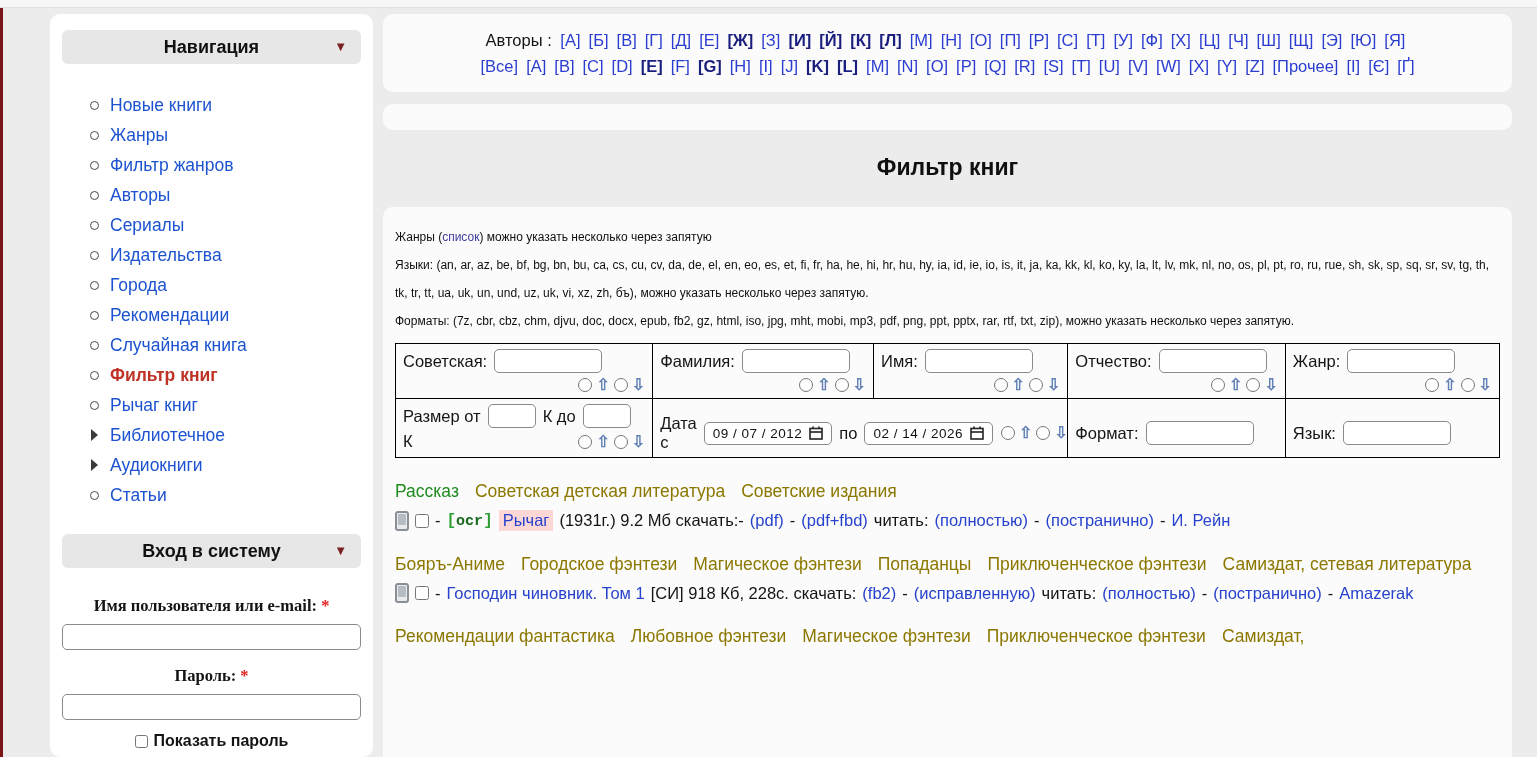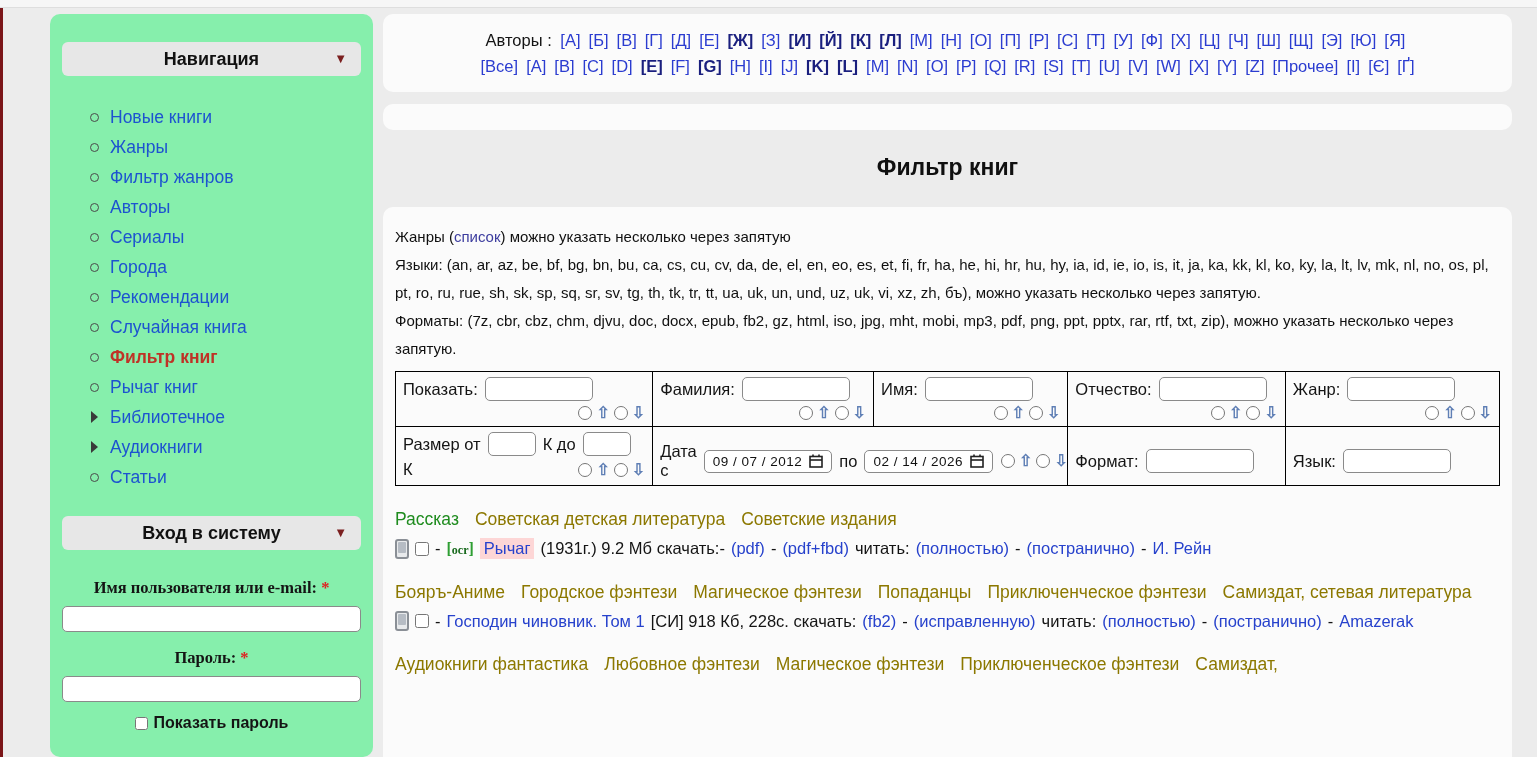--- a/index.html
+++ b/index.html
@@ -11,22 +11,22 @@
     position:relative;
     overflow:hidden;
   }
   .top-strip { position:absolute; left:0; top:0; width:100%; height:8px; background:#f6f6f6; border-bottom:1px solid #dedede; z-index:5;}
   .left-strip { position:absolute; left:0; top:8px; width:3px; bottom:0; background:#7b1518; z-index:6;}
 
   .layout { display:flex; gap:10px; padding:14px 25px 0 50px; height:100%; }
 
   
   .sidebar-card {
-    width:323px; flex-shrink:0; background:#86efac; border-radius:10px;
-    padding:28px 12px 12px 12px; height:100%;
+    width:323px; flex-shrink:0; background:#ffffff; border-radius:10px;
+    padding:16px 12px 12px 12px; height:100%;
   }
   .panel-header {
     background:#e7e7e7; border-radius:6px; height:34px;
     display:flex; align-items:center; justify-content:center; position:relative;
     font-size:18px; font-weight:bold; color:#111;
   }
   .panel-header .caret { position:absolute; right:14px; top:9px; font-size:13px; color:#7b2020; }
   .nav-list { list-style:none; margin:26px 0 0 0; }
   .nav-item { position:relative; padding:0 0 0 48px; line-height:30px; font-size:17.5px; }
   .nav-item::before {
@@ -62,21 +62,21 @@
   .alpha-link { color:#2b3cd0; text-decoration:none; margin:0 4px; cursor:pointer; }
   .alpha-link.visited { color:#1a1f7e; font-weight:bold; }
 
   .empty-bar { background:#fbfbfb; border-radius:10px; height:26px; margin-top:12px; }
 
   .page-heading { text-align:center; font-size:23px; font-weight:bold; margin:24px 0 26px 0; color:#101010; }
 
   .content-card {
     background:#fbfbfb; border-radius:10px 10px 0 0; padding:16px 12px; flex:1; overflow:hidden;
   }
-  .intro { font-size:15px; line-height:28px; color:#101010; }
+  .intro { font-size:12px; line-height:28px; color:#101010; }
   .intro a { color:#3c3c9e; text-decoration:none; cursor:pointer; }
 
   
   .filter-table { width:100%; border-collapse:collapse; margin-top:8px; table-layout:fixed; }
   .filter-table td { border:1px solid #000; padding:5px 7px; vertical-align:top; font-size:16.5px; background:#fbfbfb; }
   .cell-line { display:flex; align-items:center; gap:7px; flex-wrap:nowrap; }
   .cell-input { width:108px; height:24px; border:1px solid #8a8a8a; border-radius:5px; background:#fff; font-size:13px; padding:0 4px; }
   .cell-input.small { width:48px; }
   .sorter { display:flex; justify-content:flex-end; align-items:center; gap:3px; margin-top:4px; }
   .sorter input[type=radio] { width:14px; height:14px; margin:0 1px; }
@@ -94,21 +94,21 @@
   .genre { text-decoration:none; margin-right:16px; cursor:pointer; }
   .genre.olive { color:#8c7800; }
   .genre.green { color:#1f8c1f; }
   .book-line { margin-top:4px; font-size:16.5px; display:flex; align-items:center; flex-wrap:wrap; column-gap:6px; }
   .tablet-icon { display:inline-block; width:14px; height:20px; border:2px solid #8a8f96; border-radius:3px; background:#e8eaec; position:relative; }
   .tablet-icon::after { content:""; position:absolute; left:1px; right:1px; top:1px; bottom:4px; background:#b6bcc4; border-radius:1px; }
   .book-check { width:14px; height:14px; }
   .seg.txt { color:#141414; }
   .seg.lnk { color:#2742cc; text-decoration:none; cursor:pointer; }
   .seg.hl  { color:#2742cc; background:#fdd6d6; padding:1px 4px; text-decoration:none; cursor:pointer; }
-  .seg.ocr { color:#17691c; font-weight:bold; font-size:12px; font-family:Liberation Serif, serif; }
+  .seg.ocr { color:#17691c; font-weight:bold; font-size:15px; font-family:Liberation Mono, monospace; }
   .seg.ocr::before { content:"["; color:#2e9e33; font-size:16px; }
   .seg.ocr::after  { content:"]"; color:#2e9e33; font-size:16px; }
   .cal-icon { flex-shrink:0; }
 </style>
 </head>
 <body>
 
 <div class="top-strip"></div>
 <div class="left-strip"></div>
 
@@ -129,20 +129,23 @@
           <a class="nav-link">Жанры</a>
         </li>
         <li class="nav-item">
           <a class="nav-link">Фильтр жанров</a>
         </li>
         <li class="nav-item">
           <a class="nav-link">Авторы</a>
         </li>
         <li class="nav-item">
           <a class="nav-link">Сериалы</a>
+        </li>
+        <li class="nav-item">
+          <a class="nav-link">Издательства</a>
         </li>
         <li class="nav-item">
           <a class="nav-link">Города</a>
         </li>
         <li class="nav-item">
           <a class="nav-link">Рекомендации</a>
         </li>
         <li class="nav-item">
           <a class="nav-link">Случайная книга</a>
         </li>
@@ -220,21 +223,21 @@
             <col style="width:23.3%">
             <col style="width:20%">
             <col style="width:17.6%">
             <col style="width:19.7%">
             <col style="width:19.4%">
           </colgroup>
         <tbody>
             <tr>
           <td>
             <div class="cell-line">
-                  <span>Показать:</span>
+                  <span>Советская:</span>
                   <input type="text" class="cell-input" style="">
                 </div>
             <div class="sorter">
                   <input type="radio" name="s-title" style="">
                   <span class="sort-arrow">⇧</span>
                   <input type="radio" name="s-title" style="">
                   <span class="sort-arrow">⇩</span>
                 </div>
           </td>
           <td>
@@ -372,18 +375,18 @@
           <input type="checkbox" class="book-check" style="">
           <span style="display:contents;">
             
           <a class="seg txt">-</a><a class="seg lnk">Господин чиновник. Том 1</a><a class="seg txt">[СИ] 918 Кб, 228с. скачать:</a><a class="seg lnk">(fb2)</a><a class="seg txt">-</a><a class="seg lnk">(исправленную)</a><a class="seg txt">читать:</a><a class="seg lnk">(полностью)</a><a class="seg txt">-</a><a class="seg lnk">(постранично)</a><a class="seg txt">-</a><a class="seg lnk">Amazerak</a></span>
         </div>
       </div>
 
       <div class="book-entry">
         <div class="genre-line">
           
-        <a class="genre olive">Аудиокниги фантастика</a><a class="genre olive">Любовное фэнтези</a><a class="genre olive">Магическое фэнтези</a><a class="genre olive">Приключенческое фэнтези</a><a class="genre olive">Самиздат,</a></div>
+        <a class="genre olive">Рекомендации фантастика</a><a class="genre olive">Любовное фэнтези</a><a class="genre olive">Магическое фэнтези</a><a class="genre olive">Приключенческое фэнтези</a><a class="genre olive">Самиздат,</a></div>
       </div>
 
     </div>
   </div>
 </div>
 
 </body></html>

